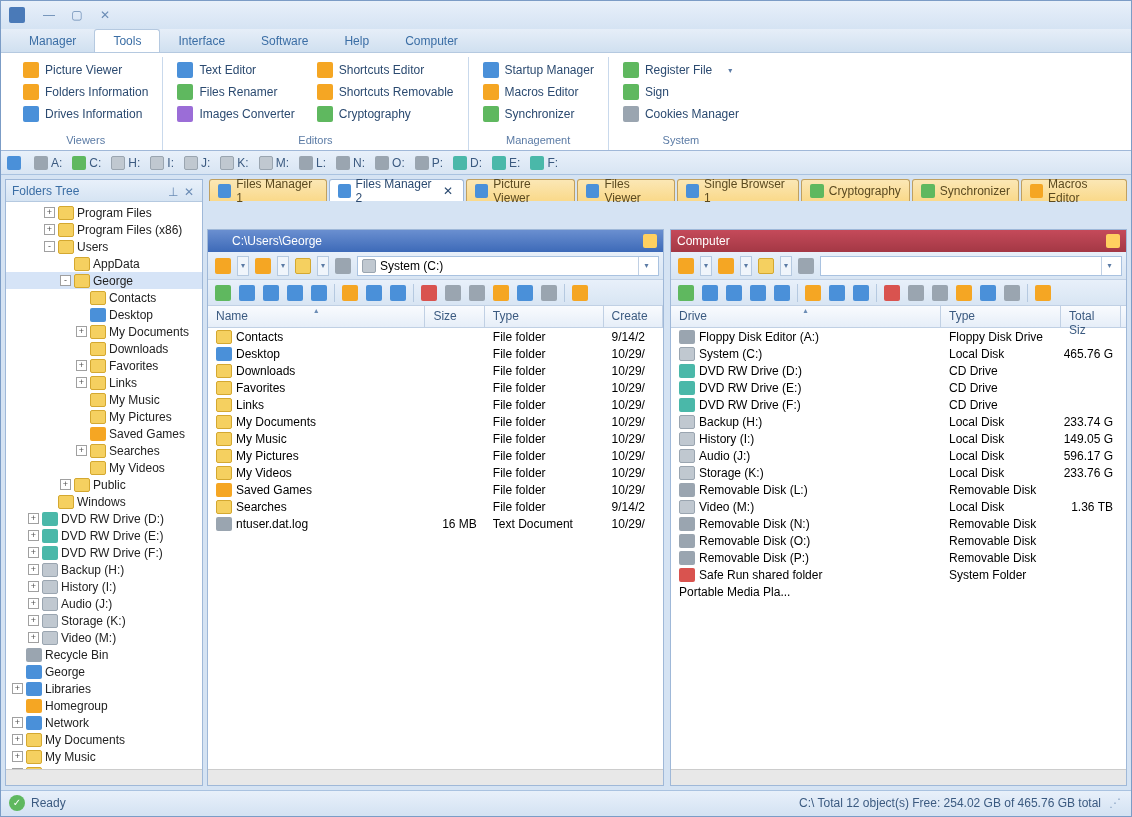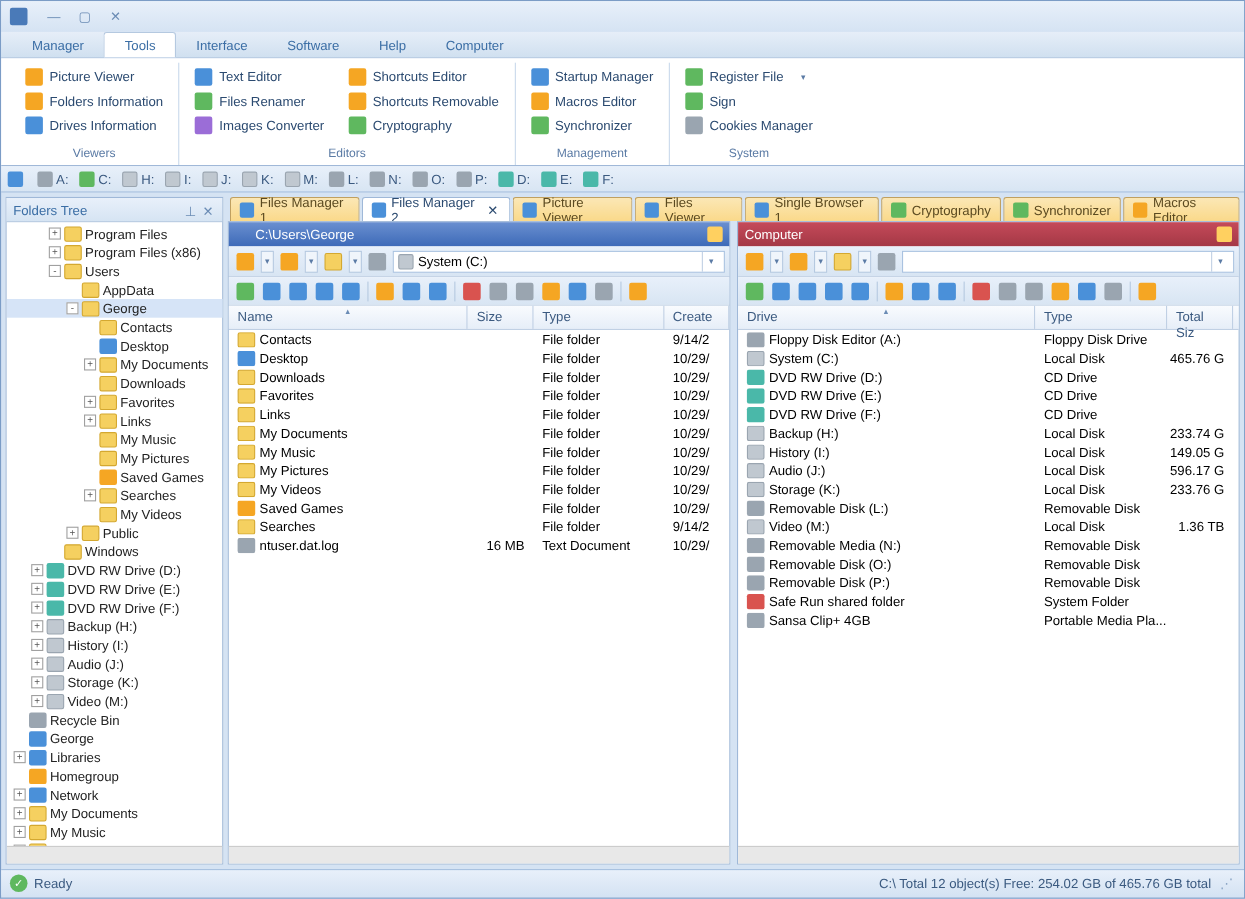--- a/index.html
+++ b/index.html
@@ -27,21 +27,21 @@
 .sidebar-hdr { height:22px; background:linear-gradient(#e8f0fa,#d6e4f3); display:flex; align-items:center; padding:0 6px; color:#3b6ea5; border-bottom:1px solid #b5c9e0; }
 .sidebar-hdr .sp { flex:1; }
 .sidebar-hdr .sic { width:12px; height:12px; margin-left:4px; cursor:pointer; color:#6b8cb5; }
 .tree { flex:1; overflow:auto; padding:2px 0; }
 .tree-row { display:flex; align-items:center; height:17px; padding-left:6px; cursor:pointer; white-space:nowrap; color:#222; }
 .tree-row.sel { background:#d6e4f7; }
 .tree-row .tog { width:11px; height:11px; border:1px solid #a0a0a0; display:flex; align-items:center; justify-content:center; font-size:9px; line-height:1; color:#555; margin-right:3px; background:#fff; }
 .tree-row .tog.hid { visibility:hidden; }
 .tree-row .tic { width:16px; height:14px; margin-right:3px; border-radius:2px; }
 .tree-scroll { height:16px; background:#e8e8e8; border-top:1px solid #ccc; }
-.panels { flex:1; display:flex; flex-direction:column; margin:4px 4px 4px 4px; }
+.panels { flex:1; display:flex; flex-direction:column; margin:4px 4px 4px 4px;gap:28px; }
 .tabs { height:22px; display:flex; gap:2px; padding-left:2px; }
 .tab { display:flex; align-items:center; padding:0 8px; background:linear-gradient(#fbe7b5,#fad98a); border:1px solid #c0a060; border-bottom:none; border-radius:3px 3px 0 0; color:#5b4a20; cursor:pointer; gap:5px; }
 .tab.active { background:#fff; border-color:#9fb8d8; color:#2b4a70; }
 .tab .tic2 { width:14px; height:14px; border-radius:2px; }
 .tab .tx { padding:0 2px; cursor:pointer; }
 .dual { flex:1; display:flex; gap:6px; }
 .pane { flex:1; background:#fff; border:1px solid #9fb8d8; display:flex; flex-direction:column; min-width:0; }
 .pane-hdr { height:22px; display:flex; align-items:center; padding:0 6px; color:#fff; font-weight:normal; }
 .pane-hdr.blue { background:linear-gradient(#6a8fd0,#3d6ab8);padding-left:24px; }
 .pane-hdr.red { background:linear-gradient(#c54a5a,#a43845); }
@@ -833,21 +833,21 @@
               <div class="c" style="width:270px">
                 <span class="fic ic-drive"></span>
                 <span>Video (M:)</span>
               </div>
               <div class="c" style="width:120px">Local Disk</div>
               <div class="c" style="width:60px;justify-content:flex-end">1.36 TB</div>
             </div>
             <div class="row">
               <div class="c" style="width:270px">
                 <span class="fic ic-gray"></span>
-                <span>Removable Media (N:)</span>
+                <span>Removable Disk (N:)</span>
               </div>
               <div class="c" style="width:120px">Removable Disk</div>
               <div class="c" style="width:60px;justify-content:flex-end"></div>
             </div>
             <div class="row">
               <div class="c" style="width:270px">
                 <span class="fic ic-gray"></span>
                 <span>Removable Disk (O:)</span>
               </div>
               <div class="c" style="width:120px">Removable Disk</div>
@@ -863,24 +863,20 @@
             </div>
             <div class="row">
               <div class="c" style="width:270px">
                 <span class="fic ic-red"></span>
                 <span>Safe Run shared folder</span>
               </div>
               <div class="c" style="width:120px">System Folder</div>
               <div class="c" style="width:60px;justify-content:flex-end"></div>
             </div>
             <div class="row">
-              <div class="c" style="width:270px">
-                <span class="fic ic-gray"></span>
-                <span>Sansa Clip+ 4GB</span>
-              </div>
               <div class="c" style="width:120px">Portable Media Pla...</div>
               <div class="c" style="width:60px;justify-content:flex-end"></div>
             </div>
           </div>
         <div class="pane-scroll"></div>
       </div>
     </div>
   </div>
 </div>
 

